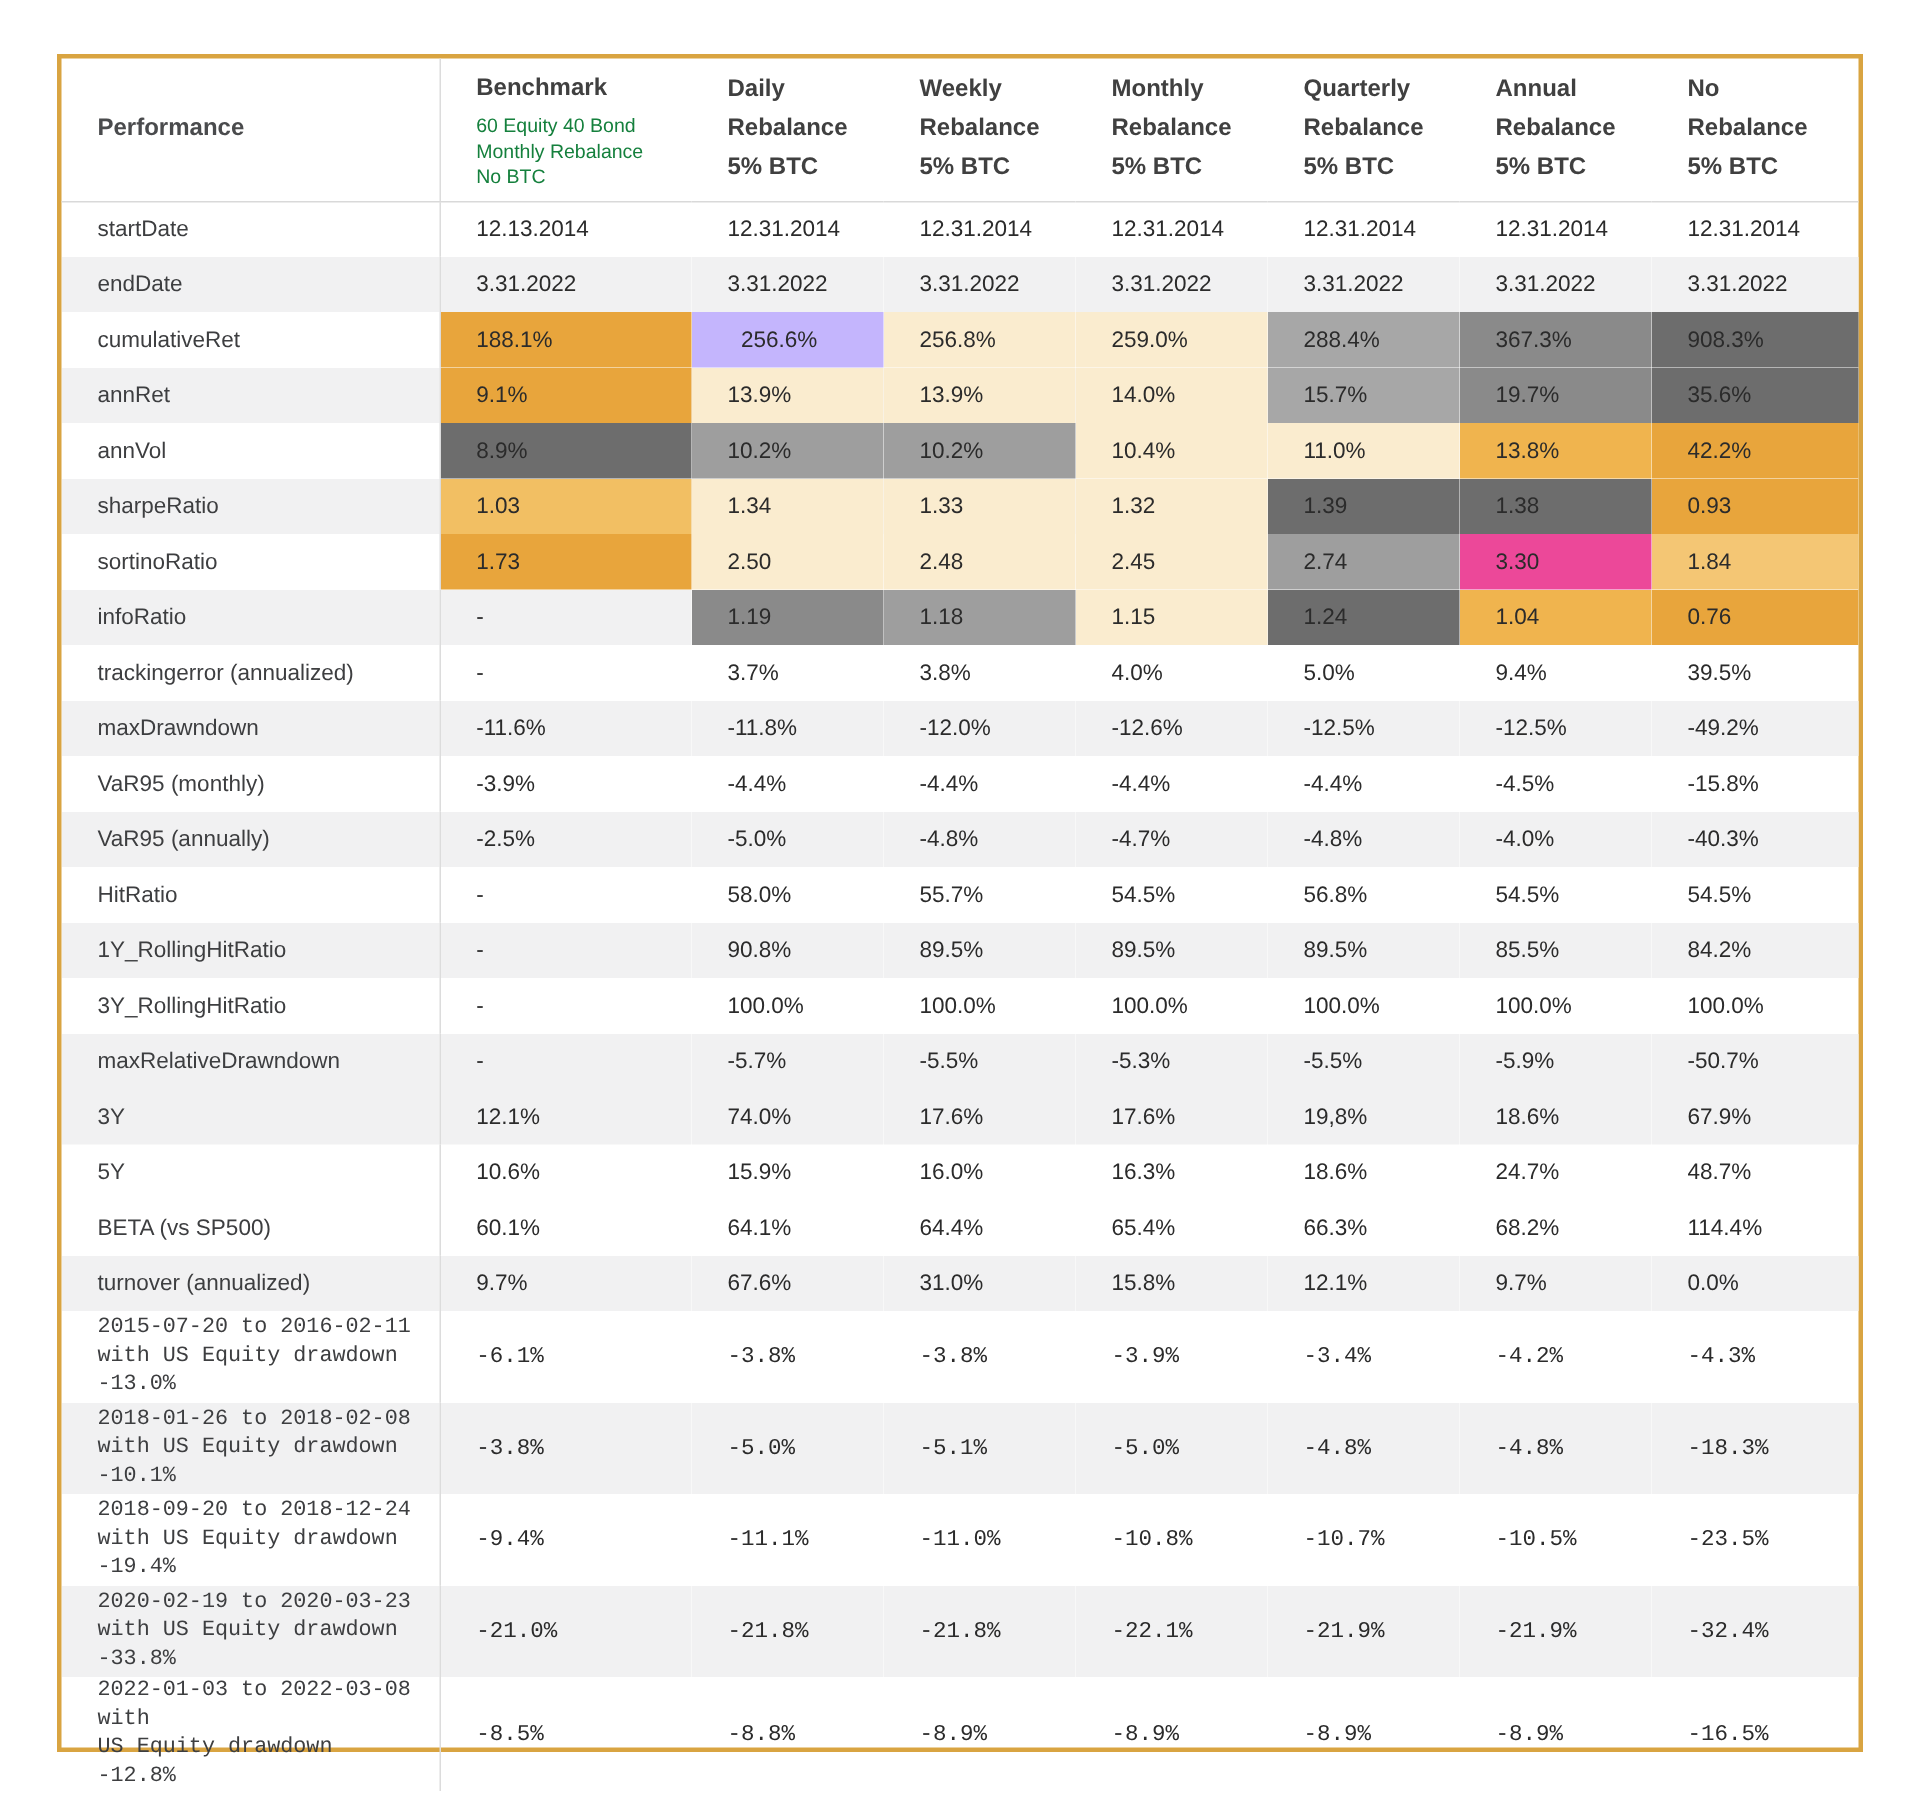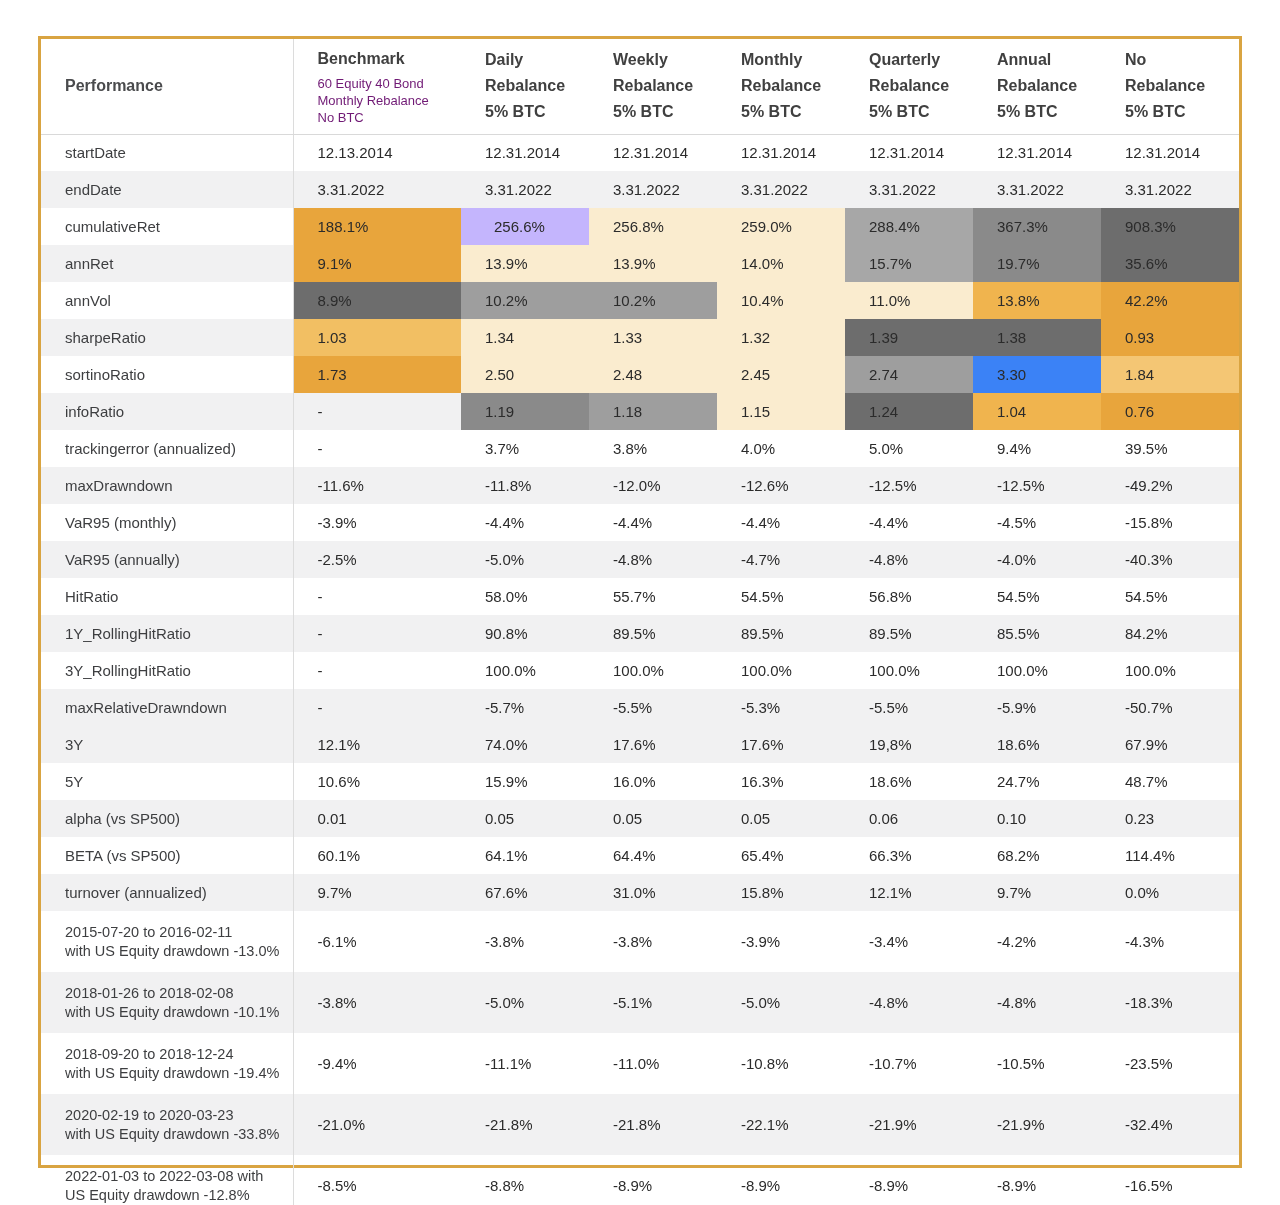--- a/index.html
+++ b/index.html
@@ -55,26 +55,26 @@
   }
   .h-line {
     font-size: 16px;
     font-weight: bold;
     color: #404040;
     line-height: 26px;
   }
   .h-sub {
     font-size: 13px;
     font-weight: normal;
-    color: #701a75;
+    color: #15803d;
     line-height: 17px;
     margin-top: 3px;
   }
   tbody tr { height: 37px; border-radius: 16px; }
-  tbody tr.tall { height: 61px; }
+  tbody tr.tall { height: 61px; font-family: Liberation Mono, monospace; }
   tbody tr.stripe { background: #F1F1F2; padding-left: 48px; }
   td.rlabel {
     font-size: 15px;
     color: #3d3e40;
     border-right: 1px solid #DCDCDC;
   }
   td.rlabel .lbl-line {
     font-size: 14.5px;
     line-height: 19px;
   }
@@ -204,21 +204,21 @@
           <td class="val" style="background: rgb(109, 109, 109);">1.38</td>
           <td class="val" style="background: rgb(232, 165, 60);">0.93</td>
         </tr>
         <tr>
           <td class="rlabel">sortinoRatio</td>
           <td class="val" style="background: rgb(232, 165, 60);">1.73</td>
           <td class="val" style="background: rgb(250, 236, 207);">2.50</td>
           <td class="val" style="background: rgb(250, 236, 207);">2.48</td>
           <td class="val" style="background: rgb(250, 236, 207);">2.45</td>
           <td class="val" style="background: rgb(158, 158, 158);">2.74</td>
-          <td class="val" style="background: #3b82f6;">3.30</td>
+          <td class="val" style="background: #ec4899;">3.30</td>
           <td class="val" style="background: rgb(244, 198, 116);">1.84</td>
         </tr>
         <tr class="stripe">
           <td class="rlabel">infoRatio</td>
           <td class="val">-</td>
           <td class="val" style="background: rgb(138, 138, 138);">1.19</td>
           <td class="val" style="background: rgb(158, 158, 158);">1.18</td>
           <td class="val" style="background: rgb(250, 236, 207);">1.15</td>
           <td class="val" style="background: rgb(109, 109, 109);">1.24</td>
           <td class="val" style="background: rgb(240, 180, 78);">1.04</td>
@@ -316,30 +316,20 @@
         </tr>
         <tr>
           <td class="rlabel">5Y</td>
           <td class="val">10.6%</td>
           <td class="val">15.9%</td>
           <td class="val">16.0%</td>
           <td class="val">16.3%</td>
           <td class="val">18.6%</td>
           <td class="val">24.7%</td>
           <td class="val">48.7%</td>
-        </tr>
-        <tr class="stripe">
-          <td class="rlabel">alpha (vs SP500)</td>
-          <td class="val">0.01</td>
-          <td class="val">0.05</td>
-          <td class="val">0.05</td>
-          <td class="val">0.05</td>
-          <td class="val">0.06</td>
-          <td class="val">0.10</td>
-          <td class="val">0.23</td>
         </tr>
         <tr>
           <td class="rlabel">BETA (vs SP500)</td>
           <td class="val">60.1%</td>
           <td class="val">64.1%</td>
           <td class="val">64.4%</td>
           <td class="val">65.4%</td>
           <td class="val">66.3%</td>
           <td class="val">68.2%</td>
           <td class="val">114.4%</td>

